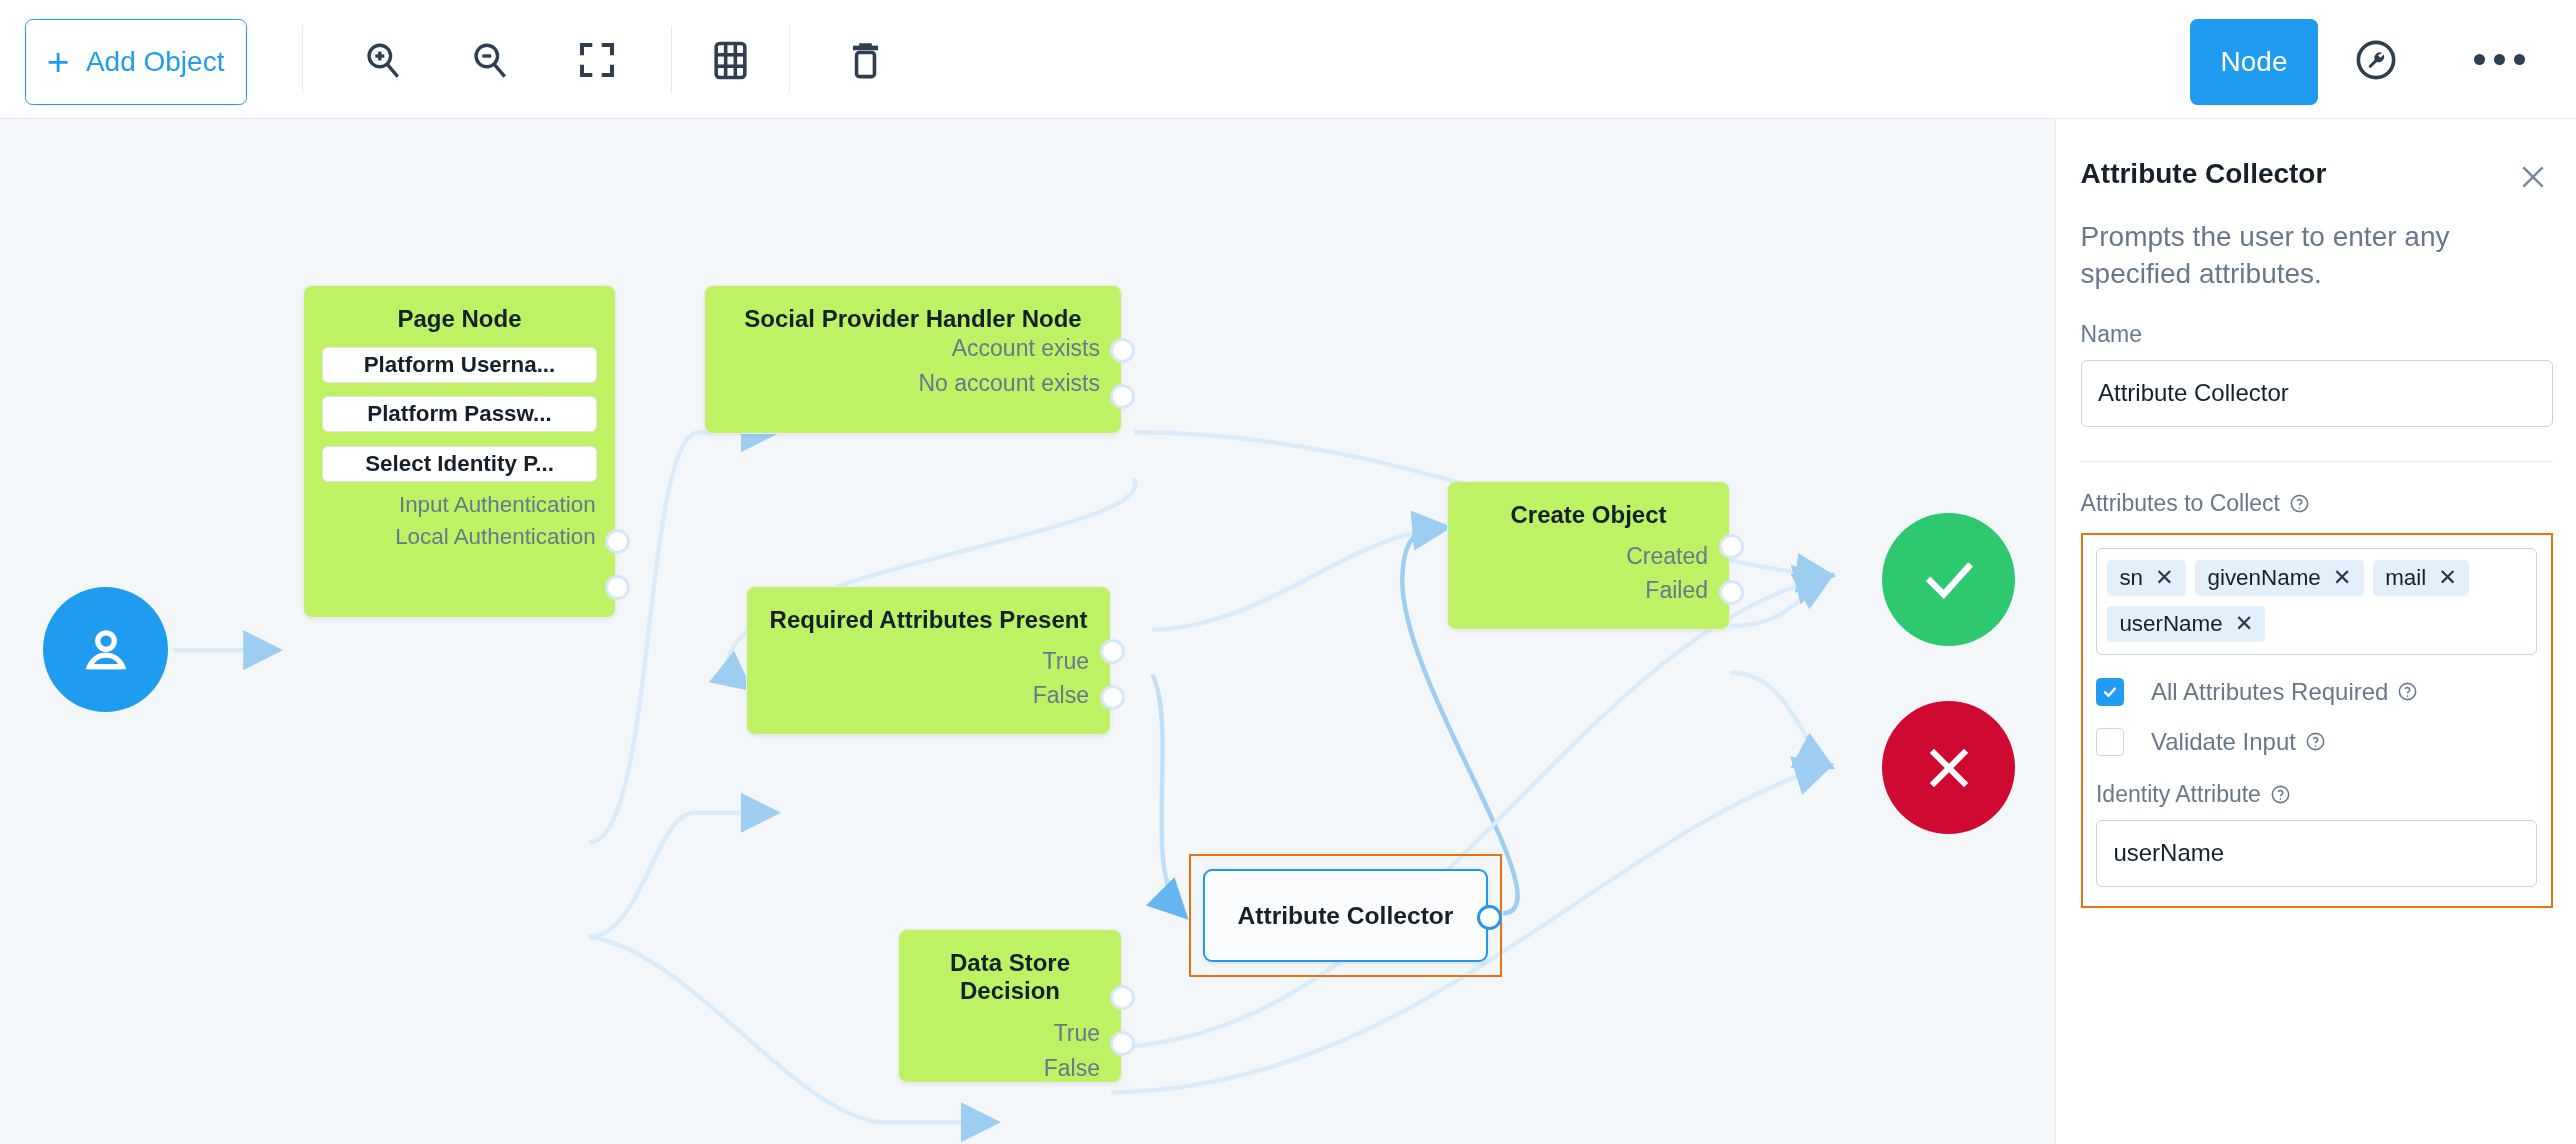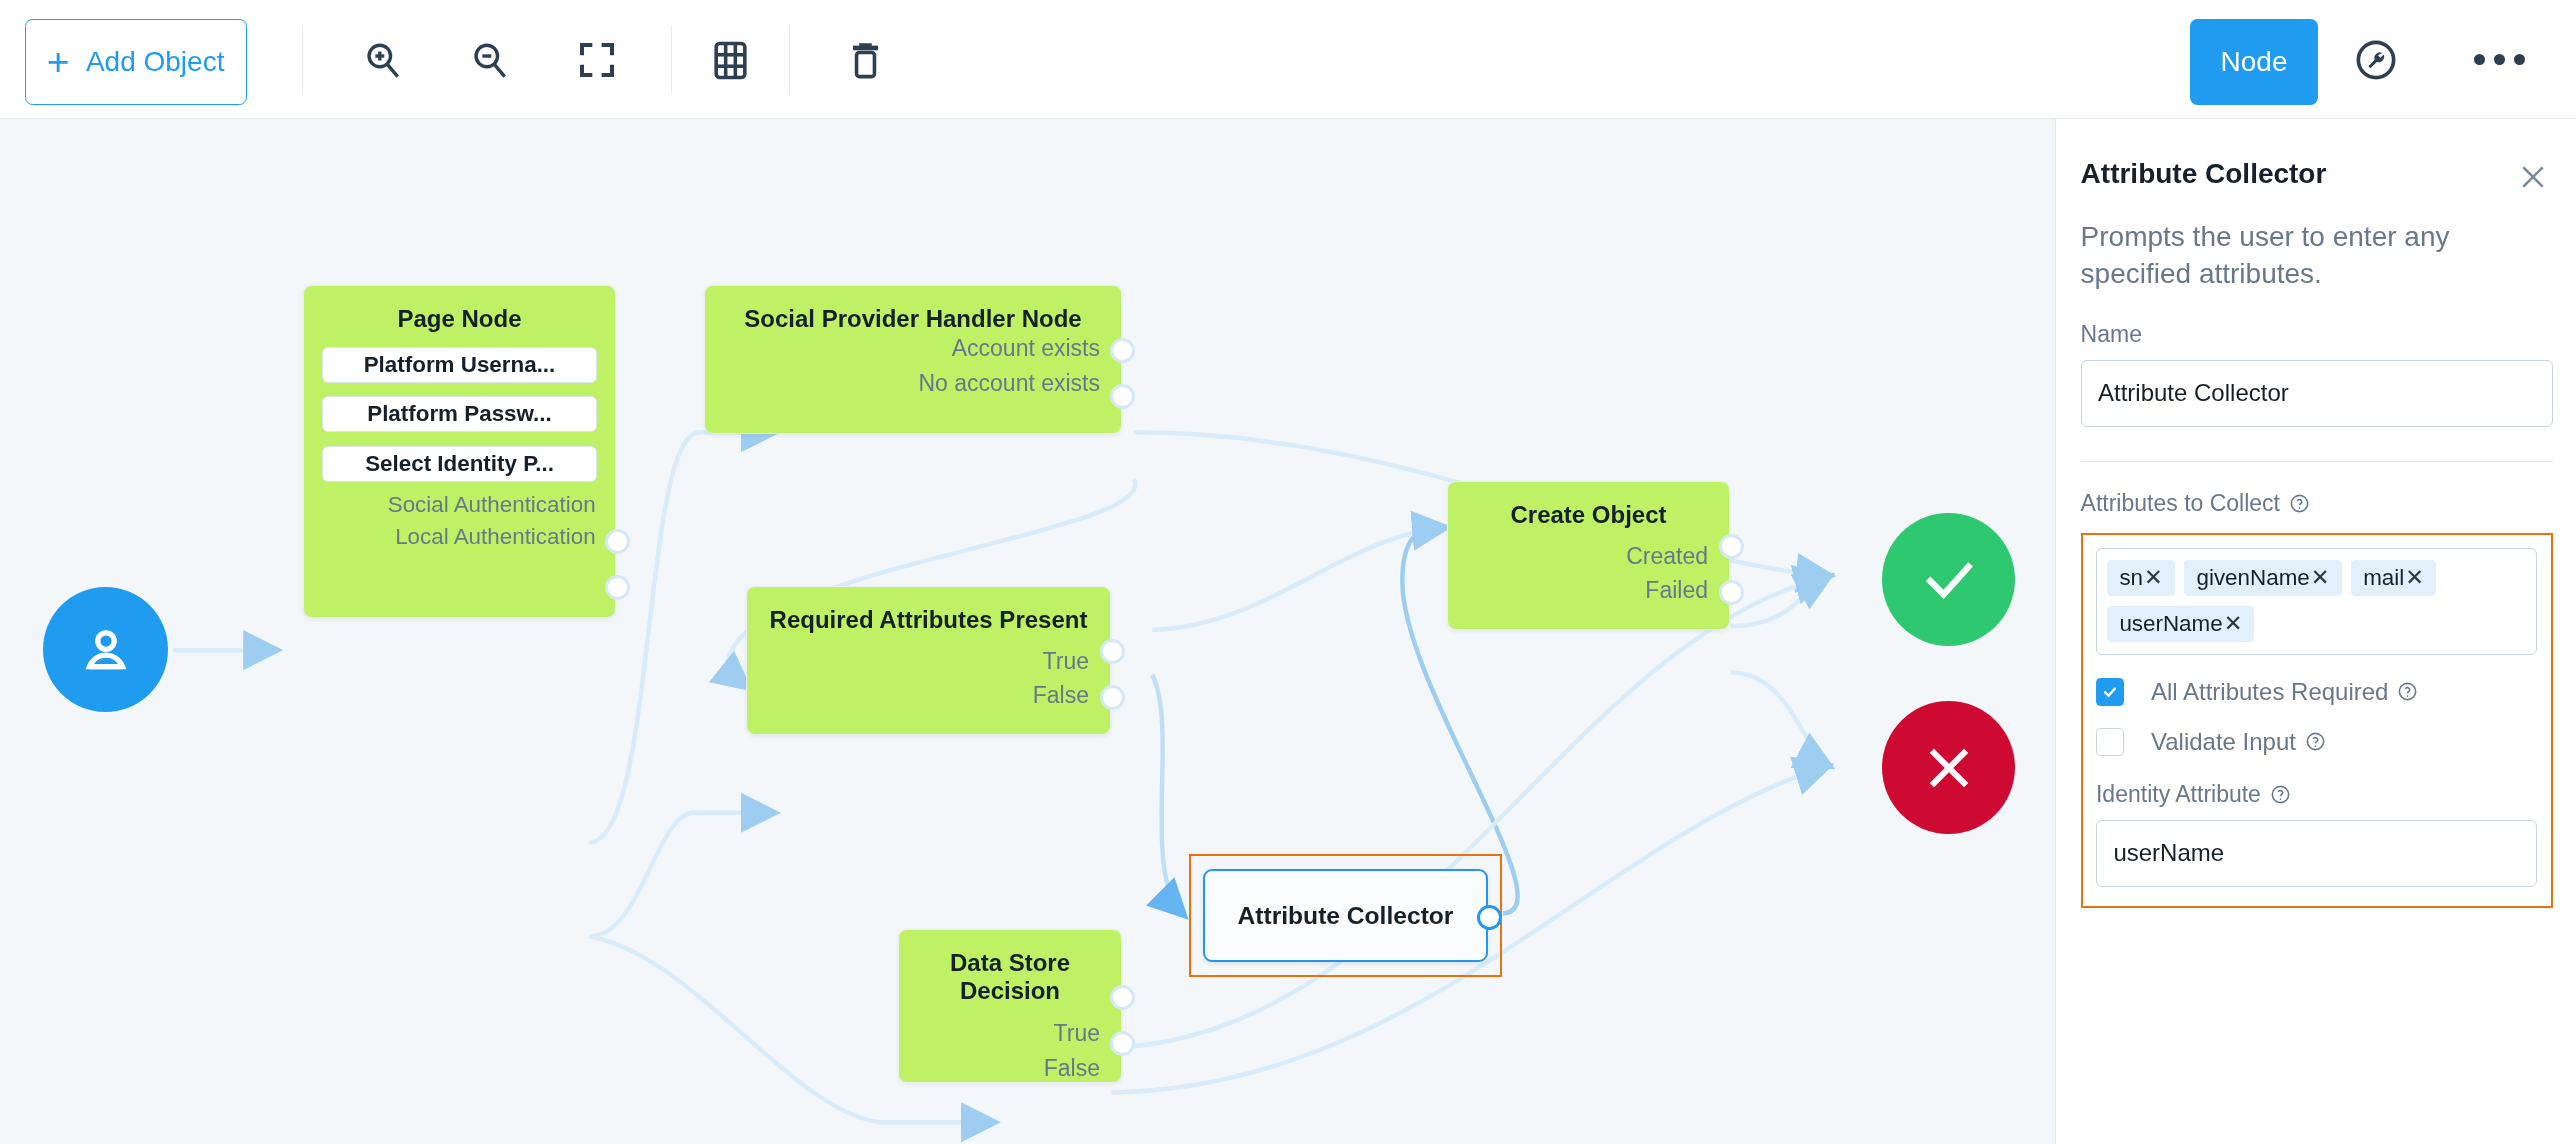--- a/index.html
+++ b/index.html
@@ -118,21 +118,21 @@
   .highlight-box{
     margin-top:16.4px;width:472px;border:2.2px solid #e8730c;box-sizing:border-box;
     padding:13.4px 13.4px 19.4px;
   }
   .chips-box{
     border:0.7px solid #c9d4de;border-radius:6px;background:#fff;
     padding:10.4px 10.4px 12px;display:flex;flex-wrap:wrap;gap:9.7px;box-sizing:border-box;
   }
   .chip{
     background:#e2f0fb;border-radius:4.5px;padding:5.2px 12px;
-    display:flex;align-items:center;gap:1px;font-size:22.4px;color:#15202b;
+    display:flex;align-items:center;gap:12px;font-size:22.4px;color:#15202b;
   }
   .chip .cx{font-size:22.4px;color:#2b3a4a;cursor:pointer;line-height:1;}
   .cb-row{display:flex;align-items:center;gap:27px;margin-top:22.4px;}
   .cb{width:28px;height:28px;border-radius:4.5px;box-sizing:border-box;flex:none;cursor:pointer;
       display:flex;align-items:center;justify-content:center;}
   .cb.on{background:#1f9bf0;border:0.7px solid #1f9bf0;}
   .cb.off{background:#fff;border:1.5px solid #c9d4de;}
   .cb-label{font-size:24px;color:#68788c;display:flex;align-items:center;gap:9px;}
   .help{display:inline-flex;width:21px;height:21px;}
 </style>
@@ -258,21 +258,21 @@
         <path d="M5.4 18.6c1.3-3.1 4-4.6 6.6-4.6s5.3 1.5 6.6 4.6z"></path>
         <line x1="5.4" y1="18.6" x2="18.6" y2="18.6"></line>
       </svg>
     </div>
 
     <div class="node" style="left:303px;top:166px;width:313px;height:333px">
       <div class="node-title">Page Node</div>
       <div class="pg-field">Platform Userna...</div>
       <div class="pg-field">Platform Passw...</div>
       <div class="pg-field">Select Identity P...</div>
-      <div class="pg-out" style="margin-top:10.4px">Social Authentication</div>
+      <div class="pg-out" style="margin-top:10.4px">Input Authentication</div>
       <div class="pg-out" style="margin-top:6px">Local Authentication</div>
       <div class="port" style="left:301px;top:243px"></div>
       <div class="port" style="left:301px;top:289px"></div>
     </div>
 
     <div class="node" style="left:704px;top:166px;width:418px;height:149px">
       <div class="node-title">Social Provider Handler Node</div>
       <div class="node-out" style="margin-top:2px">Account exists</div>
       <div class="node-out" style="margin-top:7.5px">No account exists</div>
       <div class="port" style="left:405px;top:52px"></div>

